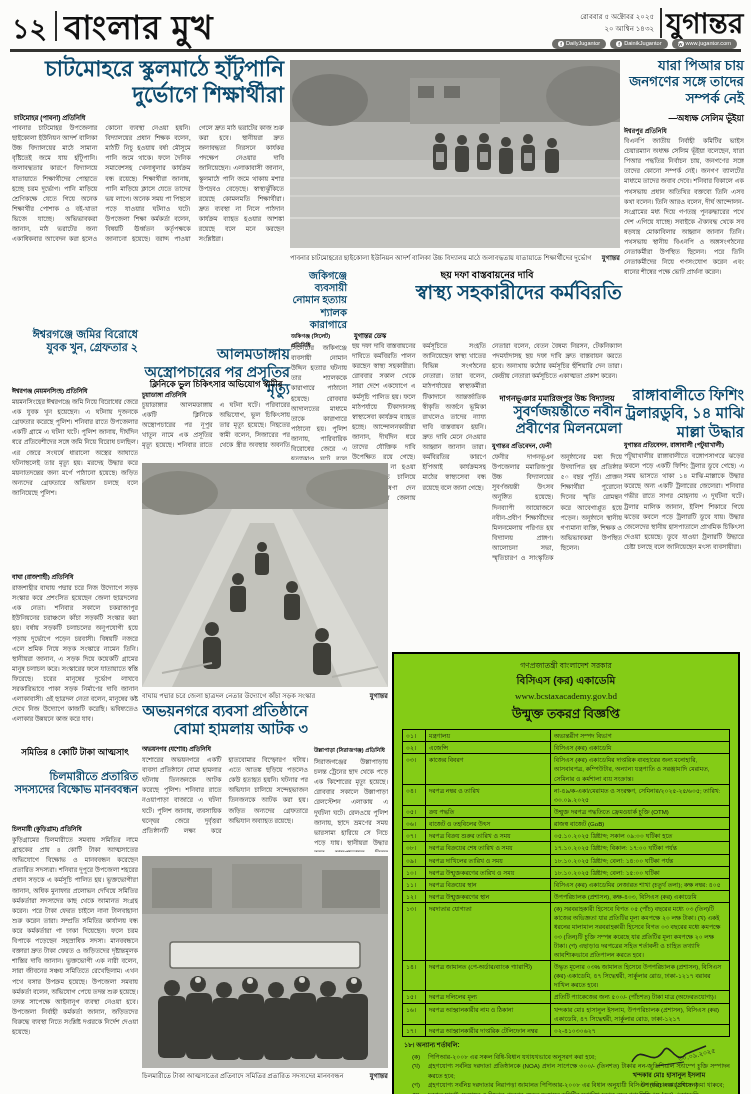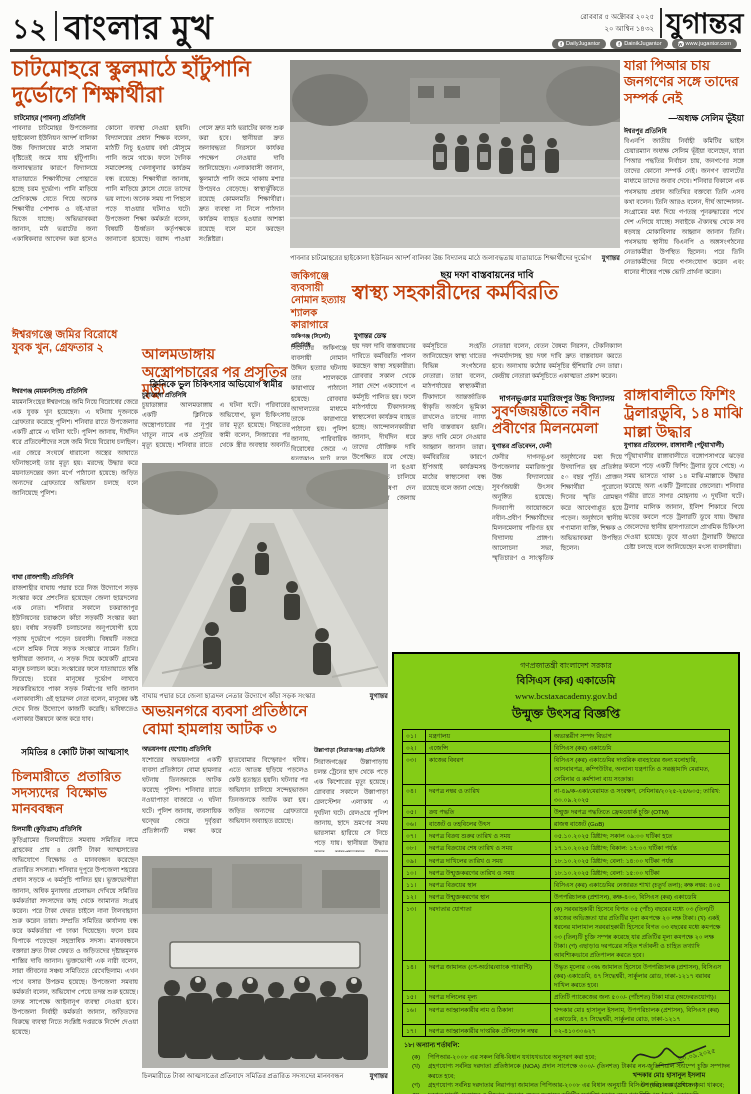--- a/index.html
+++ b/index.html
@@ -1,19 +1,19 @@
 <!DOCTYPE html>
 <html lang="bn"><head>
 <meta charset="utf-8">
 <style>
   html,body{margin:0;padding:0;background:#e9e8e4;}
   .page{position:relative;width:751px;height:1094px;margin:0 auto;background:#fcfcfa;
         font-family:"Liberation Sans","DejaVu Sans",sans-serif;color:#111;overflow:hidden;}
   .abs{position:absolute;}
-  .headline{font-weight:800;text-align:left;line-height:1.22;color:#c2410c;letter-spacing:0;}
+  .headline{font-weight:800;text-align:right;line-height:1.22;color:#0c4a6e;letter-spacing:0;}
   .kicker{font-weight:700;text-align:center;color:#000;}
   .subhead{font-weight:700;text-align:center;color:#000;}
   .attrib{font-weight:700;text-align:right;color:#000;}
   .byline{font-weight:700;font-size:6.6px;color:#000;}
   .body-text{font-size:6.4px;line-height:1.58;text-align:justify;color:#2a2a28;overflow:hidden;}
   .cols-2{column-count:2;column-gap:7px;}
   .cols-3{column-count:3;column-gap:8px;}
   .caption{font-size:6.6px;color:#222;white-space:nowrap;overflow:hidden;display:flex;justify-content:space-between;gap:6px;}
   .caption .credit{font-weight:700;flex:0 0 auto;}
   .photo{background:#cfcfcb;overflow:hidden;}
@@ -141,21 +141,21 @@
   <div class="abs body-text cols-2" style="left:492px;top:452px;width:130px;height:152px;">ফেনীর দাগনভূঞা উপজেলার মমারিজপুর উচ্চ বিদ্যালয়ের সুবর্ণজয়ন্তী উৎসব অনুষ্ঠিত হয়েছে। দিনব্যাপী আয়োজনে নবীন-প্রবীণ শিক্ষার্থীদের মিলনমেলায় পরিণত হয় বিদ্যালয় প্রাঙ্গণ। আলোচনা সভা, স্মৃতিচারণ ও সাংস্কৃতিক অনুষ্ঠানের মধ্য দিয়ে উদযাপিত হয় প্রতিষ্ঠার ৫০ বছর পূর্তি। প্রাক্তন শিক্ষার্থীরা পুরোনো দিনের স্মৃতি রোমন্থন করে আবেগাপ্লুত হয়ে পড়েন। অনুষ্ঠানে স্থানীয় গণ্যমান্য ব্যক্তি, শিক্ষক ও অভিভাবকরা উপস্থিত ছিলেন।</div>
 
   <div class="abs headline" style="left:12px;top:328px;width:126px;font-size:11px;">ঈশ্বরগঞ্জে জমির বিরোধে যুবক খুন, গ্রেফতার ২</div>
   <div class="abs byline" style="left:12px;top:386px;font-size:6.2px;">ঈশ্বরগঞ্জ (ময়মনসিংহ) প্রতিনিধি</div>
   <div class="abs body-text" style="left:12px;top:397px;width:126px;height:119px;">ময়মনসিংহের ঈশ্বরগঞ্জে জমি নিয়ে বিরোধের জেরে এক যুবক খুন হয়েছেন। এ ঘটনায় দুজনকে গ্রেফতার করেছে পুলিশ। শনিবার রাতে উপজেলার একটি গ্রামে এ ঘটনা ঘটে। পুলিশ জানায়, দীর্ঘদিন ধরে প্রতিবেশীদের সঙ্গে জমি নিয়ে বিরোধ চলছিল। এর জেরে সংঘর্ষে ধারালো অস্ত্রের আঘাতে ঘটনাস্থলেই তার মৃত্যু হয়। মরদেহ উদ্ধার করে ময়নাতদন্তের জন্য মর্গে পাঠানো হয়েছে। জড়িত অন্যদের গ্রেফতারে অভিযান চলছে বলে জানিয়েছে পুলিশ।</div>
 
   <div class="abs byline" style="left:12px;top:572px;font-size:6.2px;">বাঘা (রাজশাহী) প্রতিনিধি</div>
   <div class="abs body-text" style="left:12px;top:583px;width:126px;height:159px;">রাজশাহীর বাঘায় পদ্মার চরে নিজ উদ্যোগে সড়ক সংস্কার করে প্রশংসিত হয়েছেন জেলা ছাত্রদলের এক নেতা। শনিবার সকালে চকরাজাপুর ইউনিয়নের চরাঞ্চলে কাঁচা সড়কটি সংস্কার করা হয়। বর্ষায় সড়কটি চলাচলের অনুপযোগী হয়ে পড়ায় দুর্ভোগে পড়েন চরবাসী। বিষয়টি নজরে এলে শ্রমিক নিয়ে সড়ক সংস্কারে নামেন তিনি। স্থানীয়রা জানান, এ সড়ক দিয়ে কয়েকটি গ্রামের মানুষ চলাচল করে। সংস্কারের ফলে যাতায়াতে স্বস্তি ফিরেছে। চরের মানুষের দুর্ভোগ লাঘবে সরকারিভাবে পাকা সড়ক নির্মাণের দাবি জানান এলাকাবাসী। ওই ছাত্রদল নেতা বলেন, মানুষের কষ্ট দেখে নিজ উদ্যোগে কাজটি করেছি। ভবিষ্যতেও এলাকার উন্নয়নে কাজ করে যাব।</div>
 
   <div class="abs kicker" style="left:12px;top:746px;width:126px;font-size:8.6px;">সমিতির ৪ কোটি টাকা আত্মসাৎ</div>
-  <div class="abs headline" style="left:12px;top:770px;width:126px;font-size:13px;font-family:Liberation Mono, monospace;">চিলমারীতে প্রতারিত সদস্যদের বিক্ষোভ মানববন্ধন</div>
+  <div class="abs headline" style="left:12px;top:770px;width:126px;font-size:11px;">চিলমারীতে প্রতারিত সদস্যদের বিক্ষোভ মানববন্ধন</div>
   <div class="abs byline" style="left:12px;top:824px;font-size:6.2px;">চিলমারী (কুড়িগ্রাম) প্রতিনিধি</div>
   <div class="abs body-text" style="left:12px;top:835px;width:126px;height:233px;">কুড়িগ্রামের চিলমারীতে সমবায় সমিতির নামে গ্রাহকের প্রায় ৪ কোটি টাকা আত্মসাতের অভিযোগে বিক্ষোভ ও মানববন্ধন করেছেন প্রতারিত সদস্যরা। শনিবার দুপুরে উপজেলা শহরের প্রধান সড়কে এ কর্মসূচি পালিত হয়। ভুক্তভোগীরা জানান, অধিক মুনাফার প্রলোভন দেখিয়ে সমিতির কর্মকর্তারা সদস্যদের কাছ থেকে আমানত সংগ্রহ করেন। পরে টাকা ফেরত চাইলে নানা টালবাহানা শুরু করেন তারা। সম্প্রতি সমিতির কার্যালয় বন্ধ করে কর্মকর্তারা গা ঢাকা দিয়েছেন। ফলে চরম বিপাকে পড়েছেন সহস্রাধিক সদস্য। মানববন্ধনে বক্তারা দ্রুত টাকা ফেরত ও জড়িতদের দৃষ্টান্তমূলক শাস্তির দাবি জানান। ভুক্তভোগী এক নারী বলেন, সারা জীবনের সঞ্চয় সমিতিতে রেখেছিলাম। এখন পথে বসার উপক্রম হয়েছে। উপজেলা সমবায় কর্মকর্তা বলেন, অভিযোগ পেয়ে তদন্ত শুরু হয়েছে। তদন্ত সাপেক্ষে আইনানুগ ব্যবস্থা নেওয়া হবে। উপজেলা নির্বাহী কর্মকর্তা জানান, জড়িতদের বিরুদ্ধে ব্যবস্থা নিতে সংশ্লিষ্ট দপ্তরকে নির্দেশ দেওয়া হয়েছে।</div>
 
   <div class="abs headline" style="left:142px;top:338px;width:148px;font-size:14.5px;margin-top:8px;">আলমডাঙ্গায় অস্ত্রোপচারের পর প্রসূতির মৃত্যু</div>
   <div class="abs subhead" style="left:142px;top:378px;width:148px;font-size:8.5px;">ক্লিনিকে ভুল চিকিৎসার অভিযোগ স্বামীর</div>
   <div class="abs byline" style="left:142px;top:390px;font-size:6.2px;">চুয়াডাঙ্গা প্রতিনিধি</div>
   <div class="abs body-text cols-2" style="left:142px;top:400px;width:148px;height:60px;">চুয়াডাঙ্গার আলমডাঙ্গায় একটি ক্লিনিকে অস্ত্রোপচারের পর নূপুর খাতুন নামে এক প্রসূতির মৃত্যু হয়েছে। শনিবার রাতে এ ঘটনা ঘটে। পরিবারের অভিযোগ, ভুল চিকিৎসায় তার মৃত্যু হয়েছে। নিহতের স্বামী বলেন, সিজারের পর থেকে স্ত্রীর অবস্থার অবনতি হতে থাকে। ক্লিনিক কর্তৃপক্ষ বিষয়টি গুরুত্ব দেয়নি। খবর পেয়ে পুলিশ ঘটনাস্থল পরিদর্শন করেছে। তদন্ত করে ব্যবস্থা নেওয়ার আশ্বাস দিয়েছে প্রশাসন।</div>
 
   <div class="abs photo" style="left:142px;top:463px;width:246px;height:224px;">
     <svg width="246" height="224">
@@ -236,21 +236,21 @@
   </div>
 
   <div class="abs headline" style="left:624px;top:386px;width:120px;font-size:15px;">রাঙ্গাবালীতে ফিশিং ট্রলারডুবি, ১৪ মাঝি মাল্লা উদ্ধার</div>
   <div class="abs byline" style="left:624px;top:440px;width:120px;font-size:6.2px;">যুগান্তর প্রতিবেদন, রাঙ্গাবালী (পটুয়াখালী)</div>
   <div class="abs body-text" style="left:624px;top:451px;width:120px;height:155px;">পটুয়াখালীর রাঙ্গাবালীতে বঙ্গোপসাগরে ঝড়ের কবলে পড়ে একটি ফিশিং ট্রলার ডুবে গেছে। এ সময় ভাসতে থাকা ১৪ মাঝি-মাল্লাকে উদ্ধার করেছে অন্য একটি ট্রলারের জেলেরা। শনিবার গভীর রাতে সাগর মোহনায় এ দুর্ঘটনা ঘটে। ট্রলার মালিক জানান, ইলিশ শিকারে গিয়ে ঝড়ের কবলে পড়ে ট্রলারটি ডুবে যায়। উদ্ধার জেলেদের স্থানীয় হাসপাতালে প্রাথমিক চিকিৎসা দেওয়া হয়েছে। ডুবে যাওয়া ট্রলারটি উদ্ধারে চেষ্টা চলছে বলে জানিয়েছেন মৎস্য ব্যবসায়ীরা।</div>
 
   <div class="abs ad" style="left:392px;top:612px;width:348px;height:470px;">
     <div class="c ad-l1">গণপ্রজাতন্ত্রী বাংলাদেশ সরকার</div>
     <div class="c ad-l2">বিসিএস (কর) একাডেমি</div>
     <div class="c ad-l4">www.bcstaxacademy.gov.bd</div>
-    <div class="c ad-title">উন্মুক্ত উৎসব্র বিজ্ঞপ্তি</div>
+    <div class="c ad-title">উন্মুক্ত তকরণ্র বিজ্ঞপ্তি</div>
     <table class="tender">
       <tbody>
 
           <tr>
             <td class="sl">০১।</td>
             <td class="lbl">মন্ত্রণালয়</td>
             <td>অভ্যন্তরীণ সম্পদ বিভাগ</td>
           </tr>
 
           <tr>

